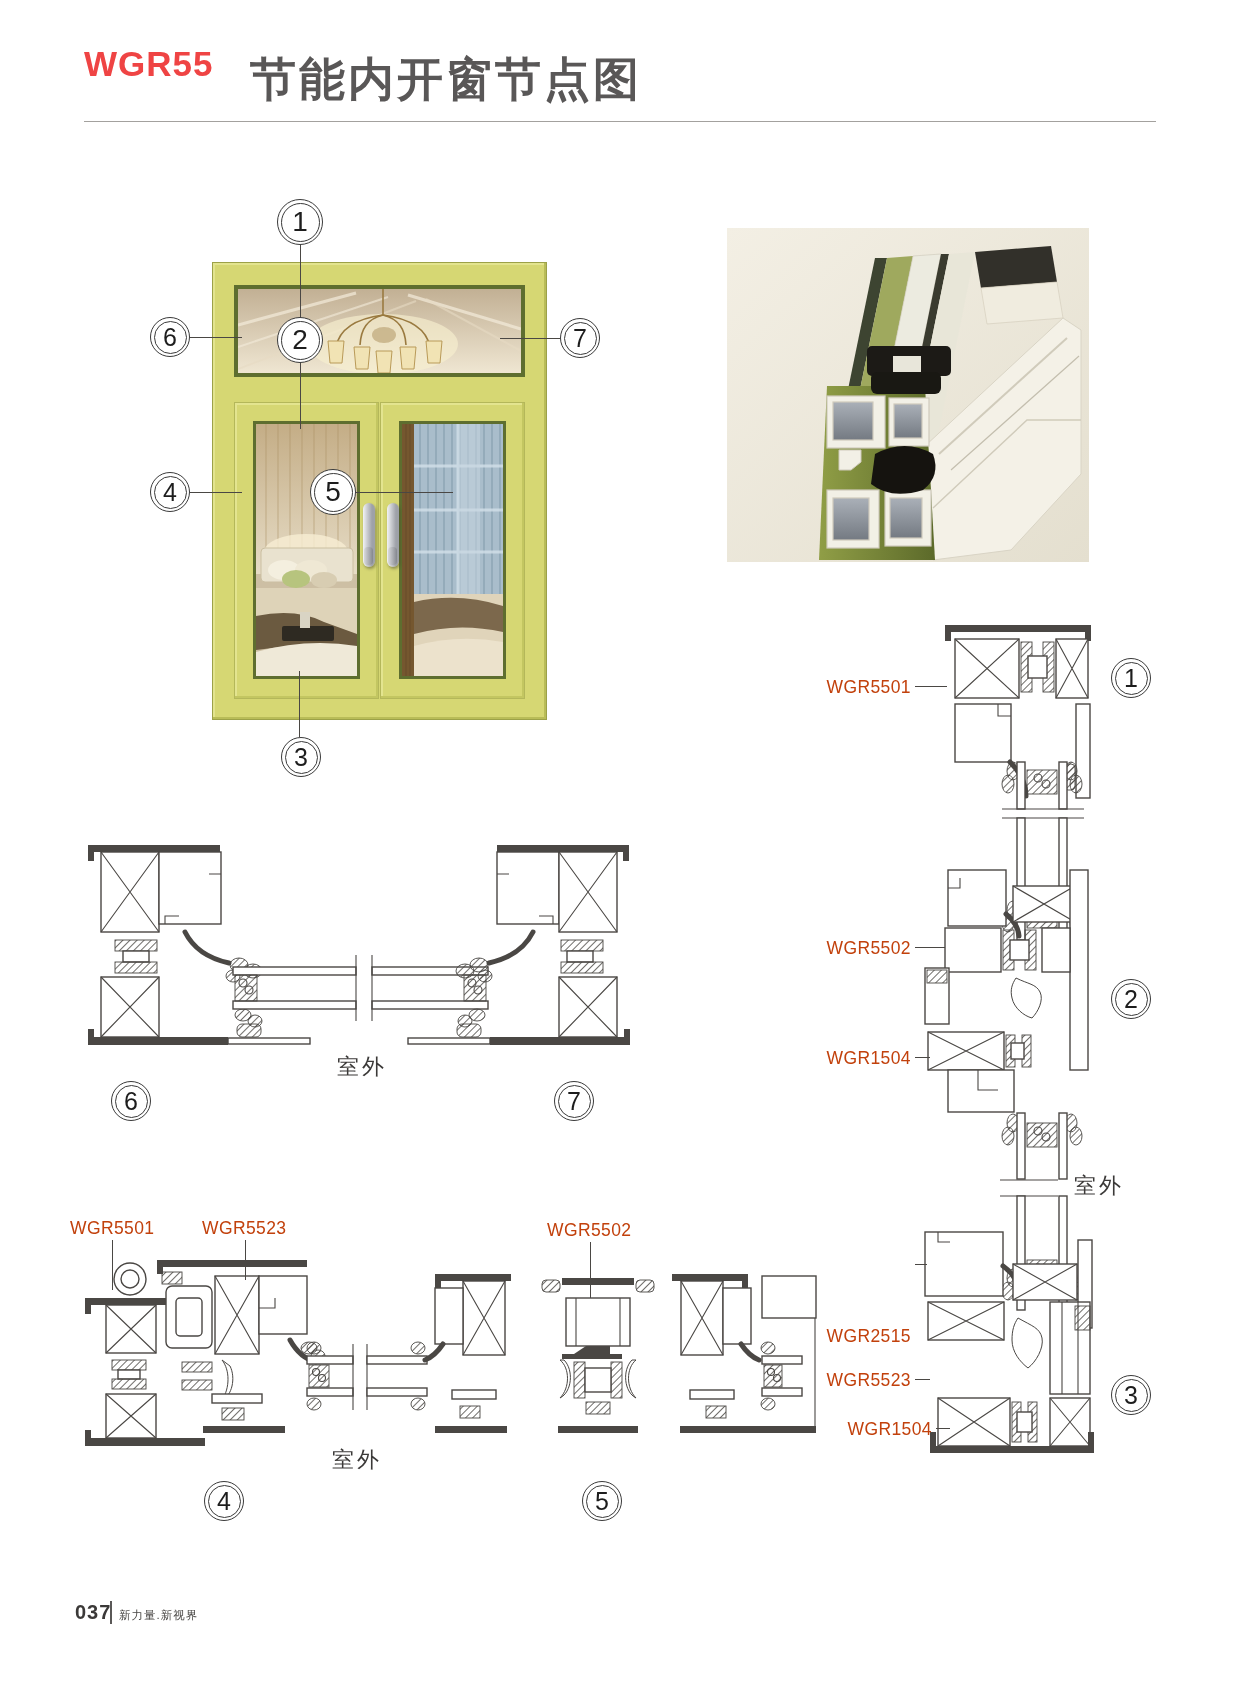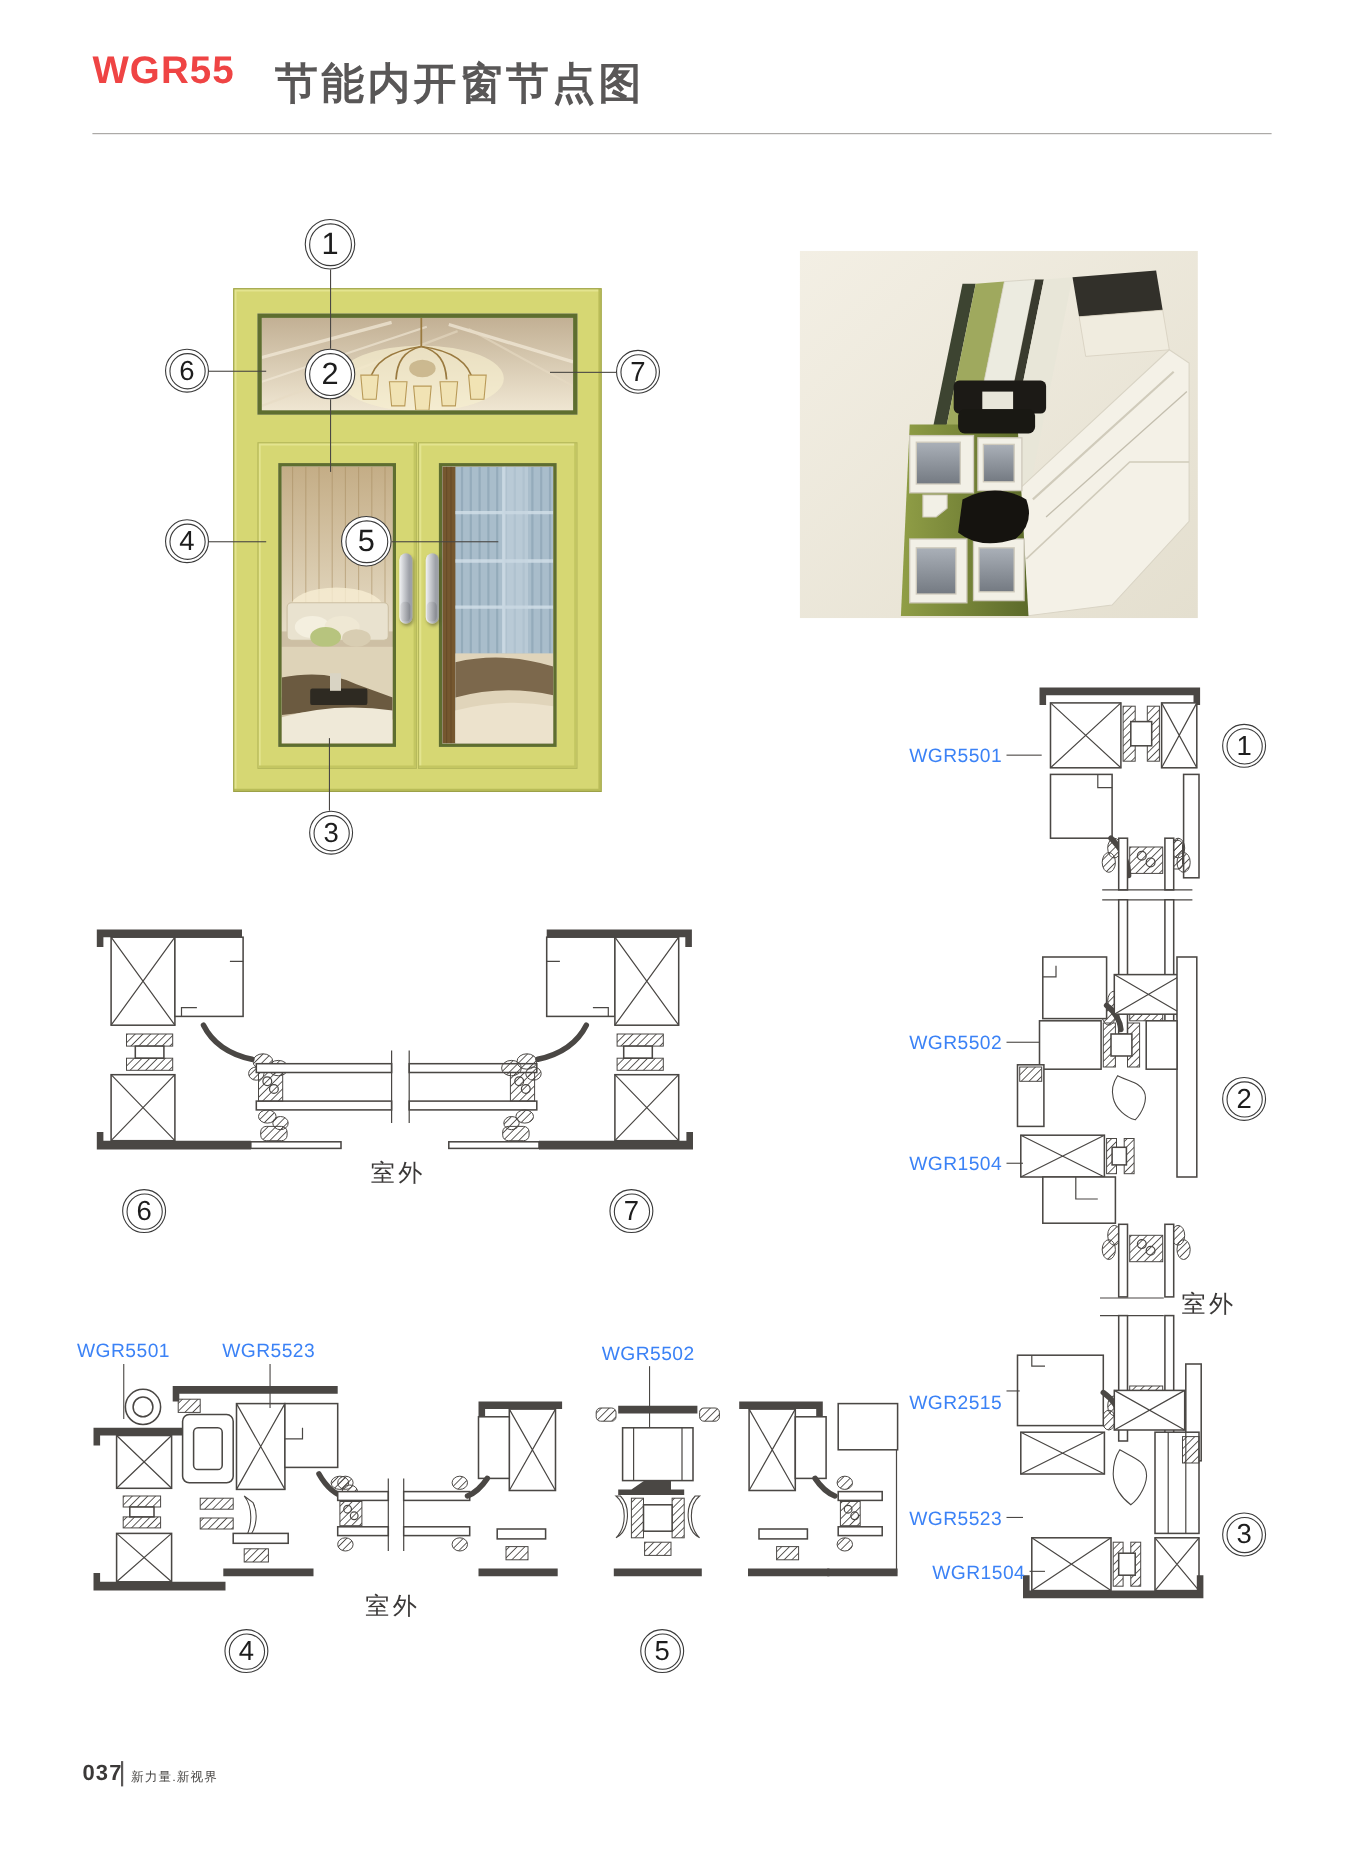--- a/index.html
+++ b/index.html
@@ -1,32 +1,32 @@
 <!DOCTYPE html>
 <html><head>
 <meta charset="utf-8">
 <style>
   html,body{margin:0;padding:0;background:#fff;}
   .page{position:relative;width:1239px;height:1681px;background:#fff;overflow:hidden;
         font-family:"Liberation Sans","DejaVu Sans",sans-serif;color:#3b3938;}
   
   .brand{position:absolute;left:84px;top:44px;font-size:35px;font-weight:bold;color:#ef4444;letter-spacing:1px;}
-  .title-cn{position:absolute;left:250px;top:49px;font-size:39px;font-weight:bold;color:#595757;letter-spacing:3px;}
+  .title-cn{position:absolute;left:250px;top:49px;font-size:46px;font-weight:bold;color:#595757;letter-spacing:3px;}
   .subtitle{position:absolute;left:84px;top:93px;font-size:20px;font-weight:bold;color:#595757;letter-spacing:0.2px;}
   .rule{position:absolute;left:84px;top:121px;width:1072px;height:1px;background:#a3a19e;}
   
   .co{position:absolute;box-sizing:border-box;border:1.6px solid #3a3a3a;border-radius:50%;background:#fff;
       display:flex;align-items:center;justify-content:center;color:#1d1d1d;}
   .co::before{content:"";position:absolute;inset:2.5px;border:1px solid #3a3a3a;border-radius:50%;}
   .co40{width:40px;height:40px;font-size:25px;}
   .co46{width:46px;height:46px;font-size:28px;}
   .hl{position:absolute;height:1px;background:#4a4744;}
   .vl{position:absolute;width:1px;background:#4a4744;}
   
-  .lbl{position:absolute;font-size:17.5px;color:#3b82f6;letter-spacing:.4px;white-space:nowrap;}
+  .lbl{position:absolute;font-size:17.5px;color:#c2410c;letter-spacing:.4px;white-space:nowrap;}
   .lbl.r{width:100px;text-align:right;}
   .outdoor{position:absolute;width:80px;text-align:center;font-size:22px;color:#3b3938;letter-spacing:3px;white-space:nowrap;}
   
   .win{position:absolute;left:212px;top:262px;width:333px;height:456px;background:#d6d773;
        border:1px solid #9ca148;box-shadow:inset -2px -2px 0 #b9bc58, inset 2px 2px 0 #e3e48f;}
   .opening{position:absolute;border:4px solid #5e6e2f;background:#e8decb;overflow:hidden;box-sizing:border-box;}
   .transom{left:21px;top:22px;width:291px;height:92px;}
   .sash{position:absolute;top:139px;width:145px;height:297px;border:1px solid #b4b75a;box-sizing:border-box;
         box-shadow:inset -2px -2px 0 #c3c661, inset 2px 2px 0 #e3e48f;}
   .sash.left{left:21px;} .sash.right{left:167px;width:145px;}
@@ -535,21 +535,21 @@
   <div class="lbl r" style="left:811px;top:938px;">WGR5502</div>
   <div class="hl" style="left:915px;top:947px;width:30px;"></div>
   <div class="lbl r" style="left:811px;top:1048px;">WGR1504</div>
   <div class="hl" style="left:915px;top:1057px;width:15px;"></div>
   <div class="co co40" style="left:1111px;top:979px;">
       <span>2</span>
     </div>
 
   <div class="outdoor" style="left:1059px;top:1171px;">室外</div>
 
-  <div class="lbl r" style="left:811px;top:1265px;">WGR2515</div>
+  <div class="lbl r" style="left:811px;top:1326px;">WGR2515</div>
   <div class="hl" style="left:915px;top:1264px;width:12px;"></div>
   <div class="lbl r" style="left:811px;top:1370px;">WGR5523</div>
   <div class="hl" style="left:915px;top:1379px;width:15px;"></div>
   <div class="lbl r" style="left:832px;top:1419px;">WGR1504</div>
   <div class="hl" style="left:936px;top:1428px;width:14px;"></div>
   <div class="co co40" style="left:1111px;top:1375px;">
       <span>3</span>
     </div>
 
   <div class="pageno">037</div>

